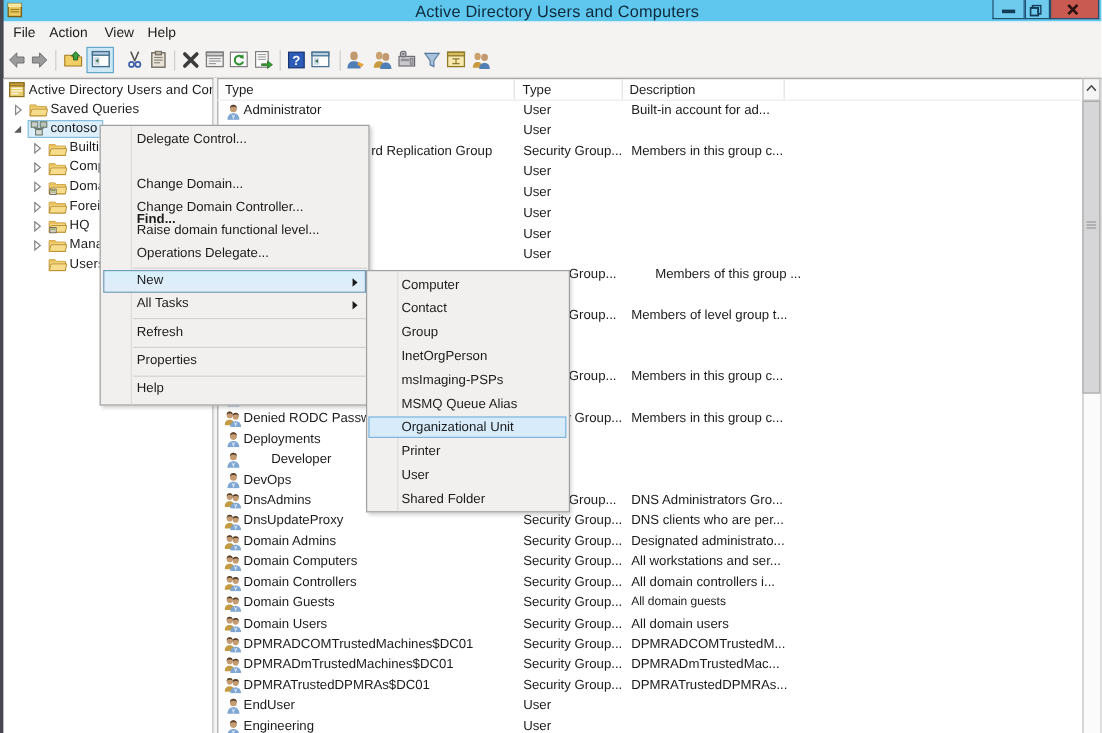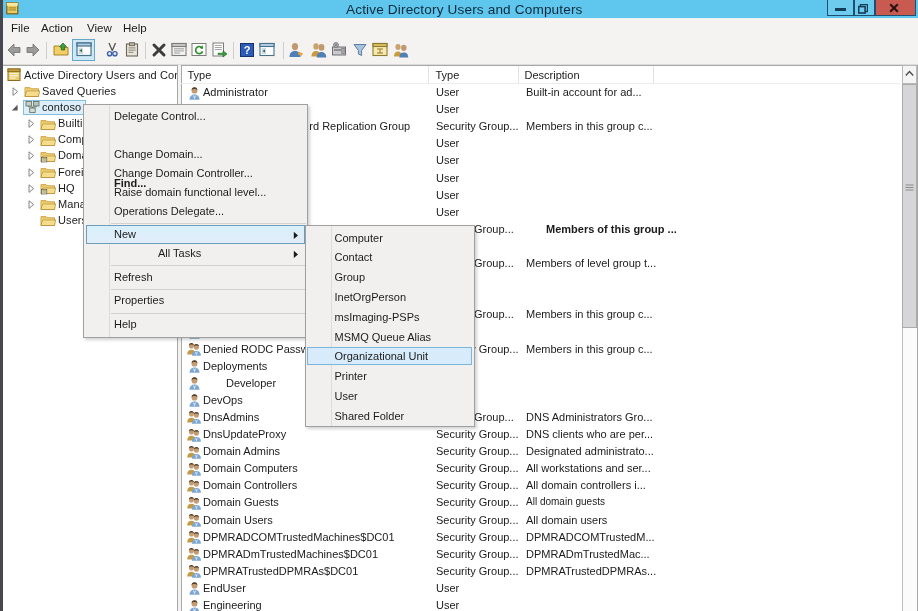--- a/index.html
+++ b/index.html
@@ -394,21 +394,21 @@
       <ellipse cx="4.4" cy="3.8" rx="2.5" ry="2.8" fill="#c59b72"></ellipse>
       <path d="M1.9 3.6 C1.9 1.9 3 1 4.4 1 C5.8 1 6.9 1.9 6.9 3.6 C6.2 2.7 5.7 2.5 4.4 2.5 C3.1 2.5 2.6 2.7 1.9 3.6 Z" fill="#54402c"></path>
       <path d="M0.2 12.4 C0.2 9.2 2.2 7.8 4.4 7.8 C6.6 7.8 8.6 9.2 8.6 12.4 Z" fill="#c39b44"></path>
       <ellipse cx="9.4" cy="4.8" rx="2.6" ry="2.9" fill="#c59b72"></ellipse>
       <path d="M6.8 4.6 C6.8 2.8 7.9 1.9 9.4 1.9 C10.9 1.9 12 2.8 12 4.6 C11.3 3.6 10.7 3.4 9.4 3.4 C8.1 3.4 7.5 3.6 6.8 4.6 Z" fill="#54402c"></path>
       <path d="M4.9 13.8 C4.9 10.4 7 9 9.4 9 C11.8 9 13.9 10.4 13.9 13.8 Z" fill="#7da6d2"></path>
       <path d="M7.9 9.3 L9.4 10.8 L10.9 9.3 L9.4 13.8 Z" fill="#d8e5f2"></path>
     </svg>
   </div>
 <div class="tx" style="left:474px;top:222.85000000000002px;font-size:11px;color:#1b1b1b;letter-spacing:0px;font-weight:normal;">Group...</div>
-<div class="tx" style="left:526px;top:222.85000000000002px;font-size:11px;color:#1b1b1b;letter-spacing:0px;font-weight:bold;padding-left:20px;">Members of this group ...</div>
+<div class="tx" style="left:526px;top:222.85000000000002px;font-size:11px;color:#1b1b1b;letter-spacing:0px;font-weight:normal;padding-left:20px;">Members of this group ...</div>
 <div class="abs" style="left:188px;top:239.45000000000002px">
     <svg width="13" height="14" viewBox="0 0 13 14" style="">
       <ellipse cx="6.5" cy="4.4" rx="2.9" ry="3.2" fill="#c59b72"></ellipse>
       <path d="M3.6 4.2 C3.6 2.2 4.9 1.2 6.5 1.2 C8.1 1.2 9.4 2.2 9.4 4.2 C8.6 3.1 8 2.9 6.5 2.9 C5 2.9 4.4 3.1 3.6 4.2 Z" fill="#54402c"></path>
       <path d="M1.5 13.8 C1.5 10.0 4 8.4 6.5 8.4 C9 8.4 11.5 10.0 11.5 13.8 Z" fill="#7da6d2"></path>
       <path d="M4.8 8.8 L6.5 10.6 L8.2 8.8 L6.5 13.8 Z" fill="#d8e5f2"></path>
     </svg>
   </div>
 <div class="tx" style="left:436px;top:239.95000000000002px;font-size:11px;color:#1b1b1b;letter-spacing:0px;font-weight:normal;">User</div>
 <div class="abs" style="left:187px;top:256.55px">
@@ -684,21 +684,21 @@
 <div class="tx" style="left:114.0px;top:147.5px;font-size:11px;color:#1b1b1b;letter-spacing:0px;font-weight:normal;">Change Domain...</div>
 <div class="tx" style="left:114.0px;top:166.5px;font-size:11px;color:#1b1b1b;letter-spacing:0px;font-weight:normal;">Change Domain Controller...</div>
 <div class="tx" style="left:114.0px;top:185.5px;font-size:11px;color:#1b1b1b;letter-spacing:0px;font-weight:normal;">Raise domain functional level...</div>
 <div class="tx" style="left:114.0px;top:204.5px;font-size:11px;color:#1b1b1b;letter-spacing:0px;font-weight:normal;">Operations Delegate...</div>
 <div class="abs" style="left:111.0px;top:222.8px;width:194.5px;height:1px;background:#d4d2d0"></div>
 <div class="abs" style="left:85.5px;top:225.1px;width:219.0px;height:19px;background:linear-gradient(#d7f0fb,#e2ecf9);border:1px solid #6f9dba"></div>
 <div class="tx" style="left:114.0px;top:228.1px;font-size:11px;color:#1b1b1b;letter-spacing:0px;font-weight:normal;">New</div>
 <svg class="abs" style="left:293.0px;top:230.6px" width="6" height="9">
     <path d="M0.8 0.8 L5 4.4 L0.8 8 Z" fill="#1b1b1b"></path>
   </svg>
-<div class="tx" style="left:114.0px;top:247.1px;font-size:11px;color:#1b1b1b;letter-spacing:0px;font-weight:normal;margin-left:44px;">All Tasks</div>
+<div class="tx" style="left:114.0px;top:247.1px;font-size:11px;color:#1b1b1b;letter-spacing:0px;font-weight:normal;">All Tasks</div>
 <svg class="abs" style="left:293.0px;top:249.6px" width="6" height="9">
     <path d="M0.8 0.8 L5 4.4 L0.8 8 Z" fill="#1b1b1b"></path>
   </svg>
 <div class="abs" style="left:111.0px;top:265.40000000000003px;width:194.5px;height:1px;background:#d4d2d0"></div>
 <div class="tx" style="left:114.0px;top:270.70000000000005px;font-size:11px;color:#1b1b1b;letter-spacing:0px;font-weight:normal;">Refresh</div>
 <div class="abs" style="left:111.0px;top:289.00000000000006px;width:194.5px;height:1px;background:#d4d2d0"></div>
 <div class="tx" style="left:114.0px;top:294.30000000000007px;font-size:11px;color:#1b1b1b;letter-spacing:0px;font-weight:normal;">Properties</div>
 <div class="abs" style="left:111.0px;top:312.6000000000001px;width:194.5px;height:1px;background:#d4d2d0"></div>
 <div class="tx" style="left:114.0px;top:317.9000000000001px;font-size:11px;color:#1b1b1b;letter-spacing:0px;font-weight:normal;">Help</div>
 <div class="abs" style="left:304.5px;top:224.5px;width:170px;height:202.5px;background:#f1f0ee;border:1px solid #a0a0a0;box-shadow:2px 2px 3px rgba(0,0,0,0.18)"></div>

